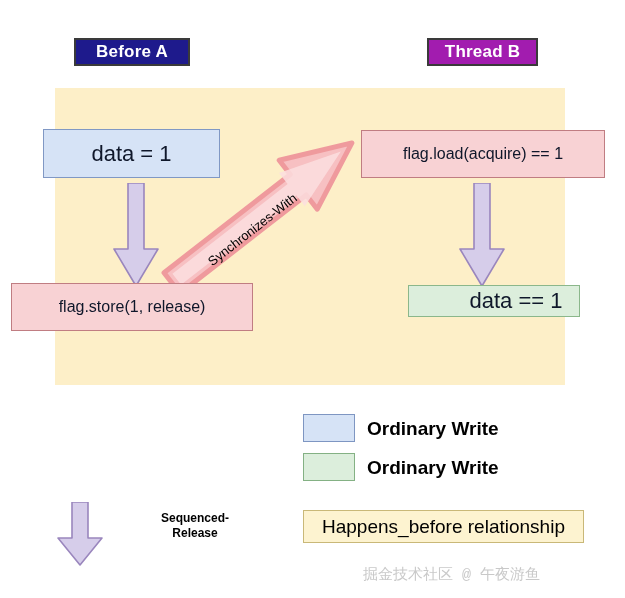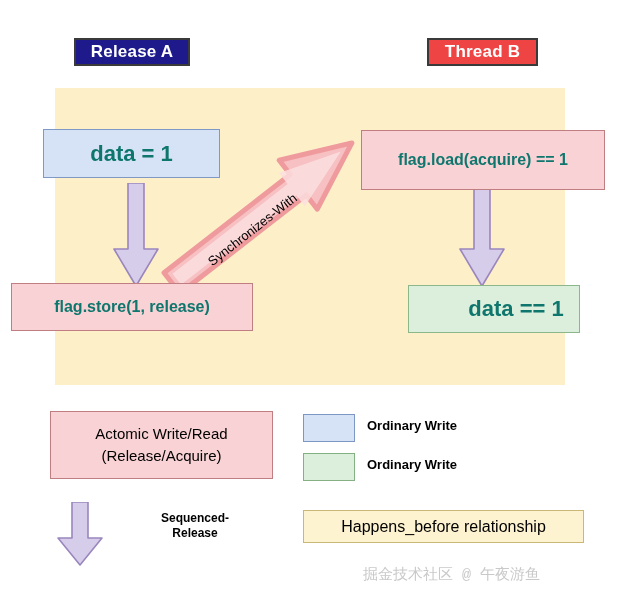--- a/index.html
+++ b/index.html
@@ -27,37 +27,36 @@
     align-items: center;
     justify-content: center;
     border: 2px solid #3a3a3a;
     color: #ffffff;
     font-size: 17px;
     font-weight: bold;
     letter-spacing: .2px;
     box-sizing: border-box;
   }
   .thread-a { background: #1e1a8c; }
-  .thread-b { background: #ef4444; }
+  .thread-b { background: #a21caf; }
 
   
   .hb-panel {
     background: #fdefc8;
     box-sizing: border-box;
   }
 
   
   .op-box {
     display: flex;
     align-items: center;
     justify-content: center;
     box-sizing: border-box;
     text-align: center;
-    color: #0f766e;
-    font-weight: bold;
+    color: #0f172a;
   }
   .op-write {
     background: #d6e3f6;
     border: 1.5px solid #8098c4;
     font-size: 22px;
   }
   .op-read {
     background: #dceedc;
     border: 1.5px solid #8bb78b;
     font-size: 22px;
@@ -90,57 +89,57 @@
     font-size: 15px;
     color: #000;
     line-height: 1.45;
   }
   .swatch {
     box-sizing: border-box;
   }
   .swatch-write { background: #d6e3f6; border: 1.5px solid #7e96c2; }
   .swatch-read  { background: #dceedc; border: 1.5px solid #84b184; }
   .legend-text-bold {
-    font-size: 13px;
+    font-size: 19px;
     font-weight: bold;
     color: #000;
     white-space: nowrap;
   }
   .legend-seq {
     font-size: 12px;
     font-weight: bold;
     color: #000;
     line-height: 1.25;
     text-align: center;
   }
   .legend-hb {
     background: #fdf3d0;
     border: 1.5px solid #c9b878;
     box-sizing: border-box;
     display: flex;
     align-items: center;
     justify-content: center;
-    font-size: 16px;
+    font-size: 19px;
     color: #000;
   }
 
   
   .watermark {
     color: #c9c9c9;
     font-size: 15px;
     white-space: nowrap;
     font-family: Liberation Mono, monospace;
   }
 </style>
 </head>
 <body>
 
 <div id="stage">
 
-  <div class="abs thread-pill thread-a" style="left:74px; top:38px; width:116px; height:28px;">Release A</div>
+  <div class="abs thread-pill thread-a" style="left:74px; top:38px; width:116px; height:28px;">Before A</div>
 
   <div class="abs thread-pill thread-b" style="left:427px; top:38px; width:111px; height:28px;">Thread B</div>
 
   <div class="abs hb-panel" style="left:55px; top:88px; width:510px; height:297px;"></div>
 
   <div class="abs vert-arrow" style="left:113px; top:183px;">
     <svg width="46" height="104" viewBox="0 0 46 104">
       <polygon points="15,0 31,0 31,66 45,66 23,103 1,66 15,66" fill="#d6cdea" stroke="#9a86bd" stroke-width="1.6" stroke-linejoin="round"></polygon>
     </svg>
   </div>
@@ -160,28 +159,24 @@
       </g>
     </svg>
   </div>
 
   <div class="abs diag-label" style="left:205px; top:257px; transform: rotate(-37.9deg);">Synchronizes-With</div>
 
   <div class="abs op-box op-write" style="left:43px; top:129px; width:177px; height:49px;">data = 1</div>
 
   <div class="abs op-box op-atomic" style="left:11px; top:283px; width:242px; height:48px;text-align:center;">flag.store(1, release)</div>
 
-  <div class="abs op-box op-atomic" style="left:361px; top:130px; width:244px; height:60px;">flag.load(acquire) == 1</div>
+  <div class="abs op-box op-atomic" style="left:361px; top:130px; width:244px; height:48px;">flag.load(acquire) == 1</div>
 
-  <div class="abs op-box op-read" style="left:408px; top:285px; width:172px; height:48px;padding-left:44px;">data == 1</div>
+  <div class="abs op-box op-read" style="left:408px; top:285px; width:172px; height:32px;padding-left:44px;">data == 1</div>
 
-  <div class="abs legend-atomic" style="left:50px; top:411px; width:223px; height:68px;">
-    <span>Actomic Write/Read</span>
-    <span>(Release/Acquire)</span>
-  </div>
 
   <div class="abs swatch swatch-write" style="left:303px; top:414px; width:52px; height:28px;"></div>
   <div class="abs legend-text-bold" style="left:367px; top:418px;">Ordinary Write</div>
 
   <div class="abs swatch swatch-read" style="left:303px; top:453px; width:52px; height:28px;"></div>
   <div class="abs legend-text-bold" style="left:367px; top:457px;">Ordinary Write</div>
 
   <div class="abs vert-arrow" style="left:57px; top:502px;">
     <svg width="46" height="64" viewBox="0 0 46 64">
       <polygon points="15,0 31,0 31,36 45,36 23,63 1,36 15,36" fill="#d6cdea" stroke="#9a86bd" stroke-width="1.6" stroke-linejoin="round"></polygon>

